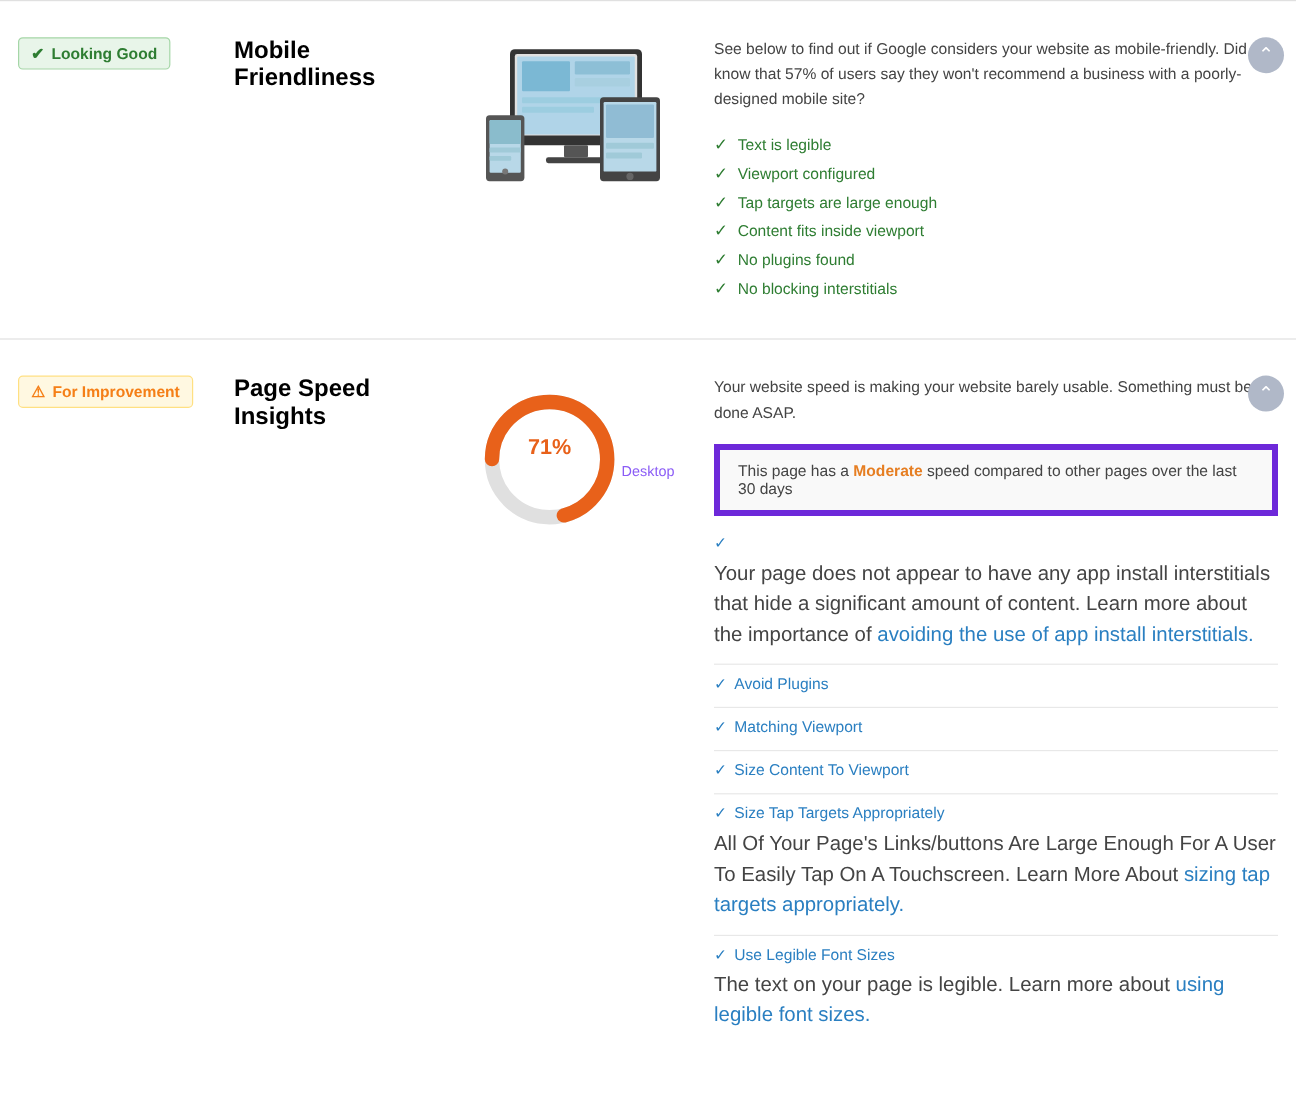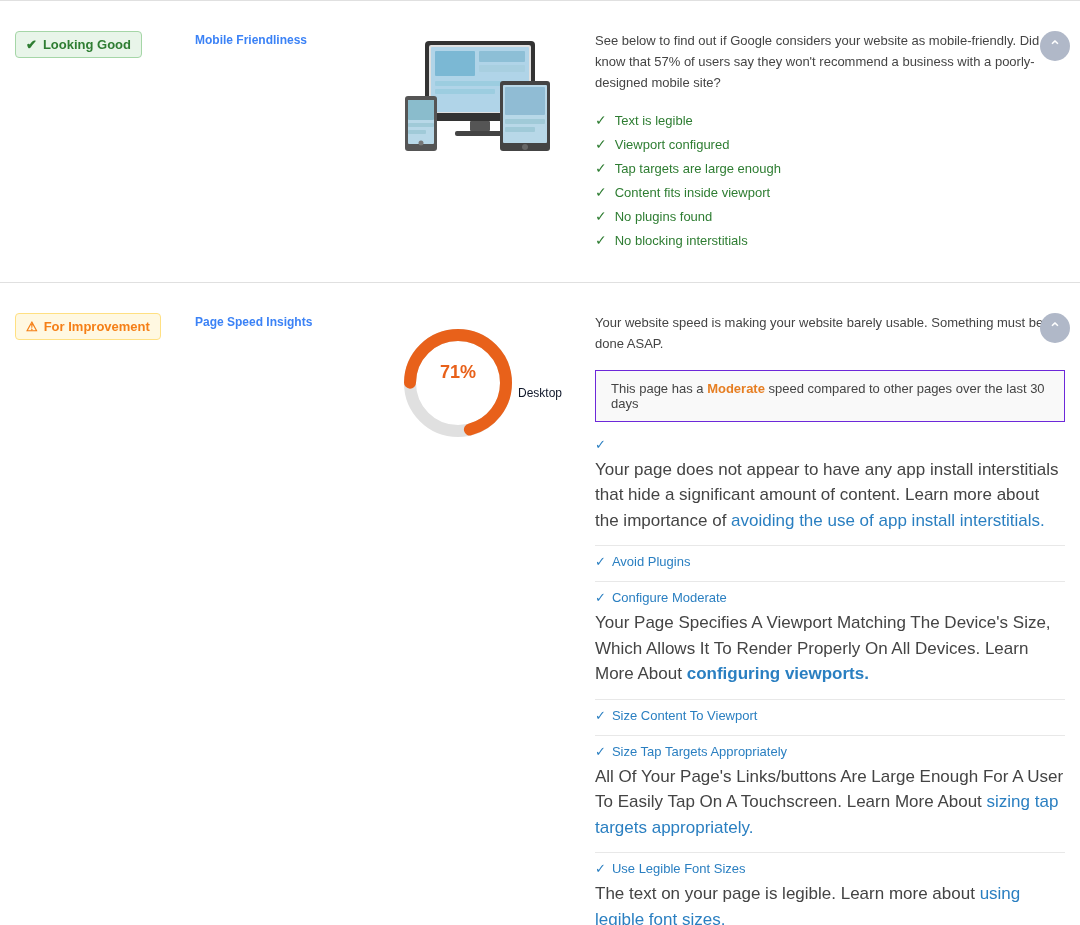--- a/index.html
+++ b/index.html
@@ -45,22 +45,22 @@
       border: 1px solid #ffe082;
     }
 
     .title-col {
       width: 200px;
       padding: 10px 15px;
       flex-shrink: 0;
     }
 
     .section-title {
-      font-size: 12px;
-      color: #3b82f6;
+      font-size: 20px;
+      color: #000000;
       font-weight: bold;
     }
 
     .visual-col {
       width: 200px;
       padding: 10px 15px;
       flex-shrink: 0;
       display: flex;
       flex-direction: column;
       align-items: center;
@@ -124,36 +124,36 @@
       margin-top: 10px;
     }
 
     .donut-svg {
       width: 120px;
       height: 120px;
     }
 
     .donut-label {
       font-size: 12px;
-      color: #0f172a;
+      color: #8b5cf6;
       margin-top: 20px;
     }
 
     
     .speed-description {
       font-size: 13px;
       color: #444;
       line-height: 1.6;
       margin-bottom: 15px;
       max-width: 560px;
     }
 
     .speed-summary {
       background: #f9f9f9;
-      border: 1px solid #6d28d9;
+      border: 5px solid #6d28d9;
       padding: 10px 15px;
       margin-bottom: 15px;
       font-size: 13px;
       color: #444;
     }
 
     .speed-summary .moderate {
       color: #e67e22;
       font-weight: bold;
     }
@@ -329,24 +329,21 @@
         <span class="check-small">✓</span>
         <span>Avoid Plugins</span>
       </div>
     </div>
 
     <hr class="separator-line">
 
     <div class="speed-item">
       <div class="speed-item-title">
         <span class="check-small">✓</span>
-        <span>Configure Moderate</span>
-      </div>
-      <div class="speed-item-body">
-        <span>Your Page Specifies A Viewport Matching The Device's Size, Which Allows It To Render Properly On All Devices. Learn More About </span><a href="#"><strong>configuring viewports.</strong></a>
+        <span>Matching Viewport</span>
       </div>
     </div>
 
     <hr class="separator-line">
 
     <div class="speed-item">
       <div class="speed-item-title">
         <span class="check-small">✓</span>
         <span>Size Content To Viewport</span>
       </div>

